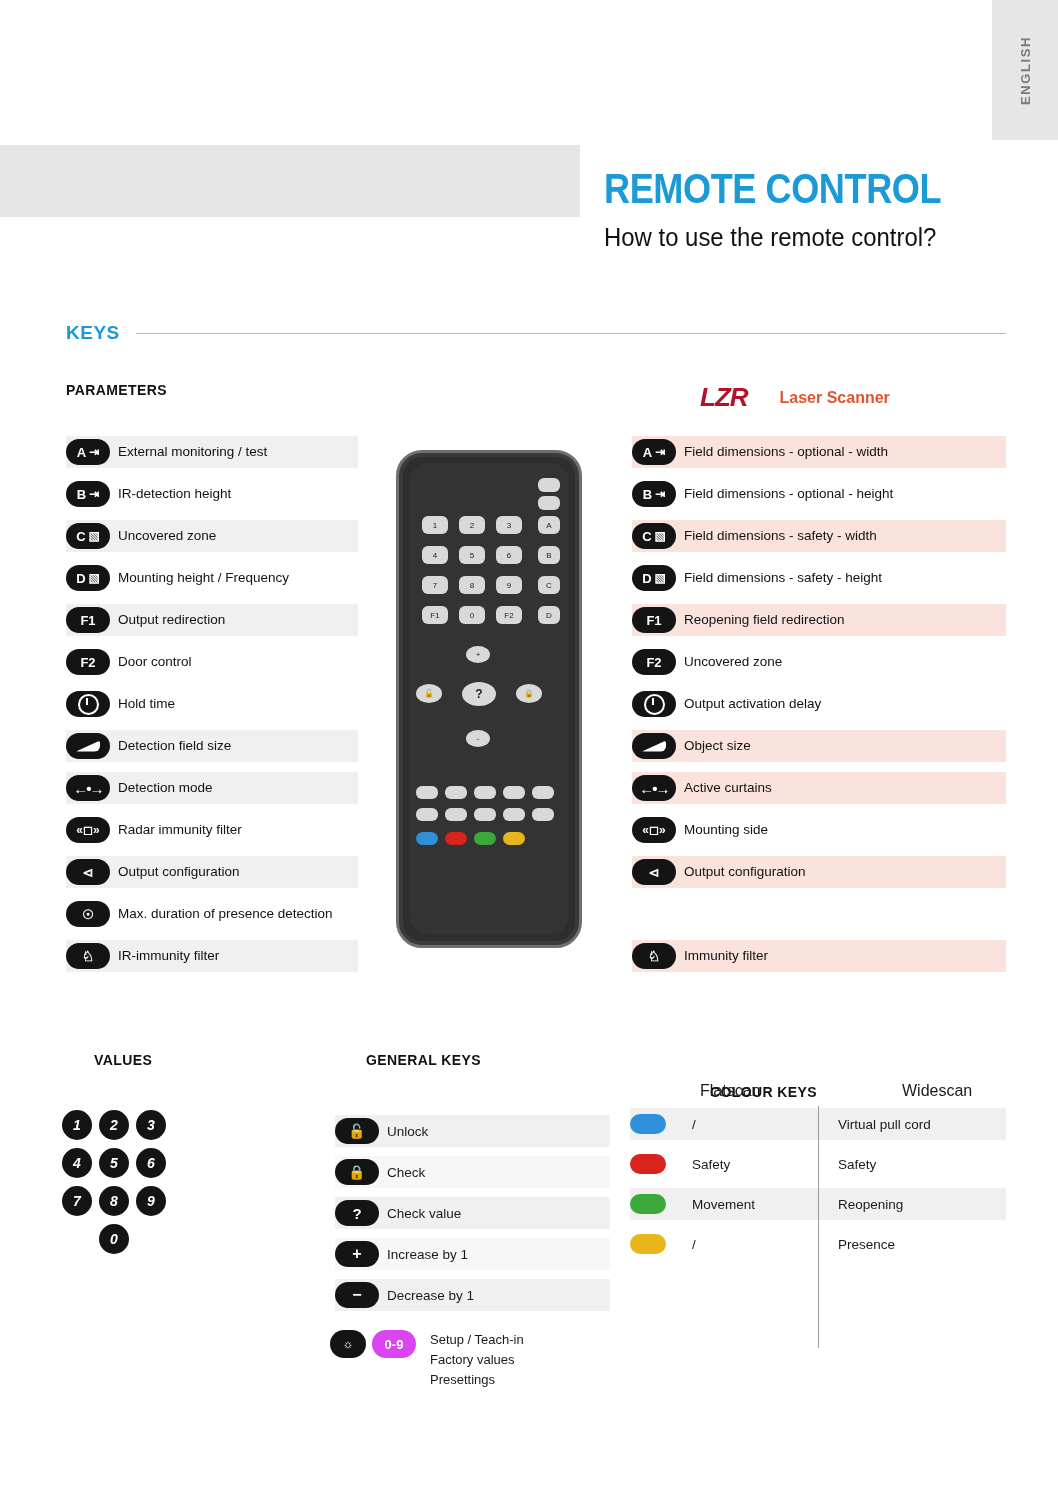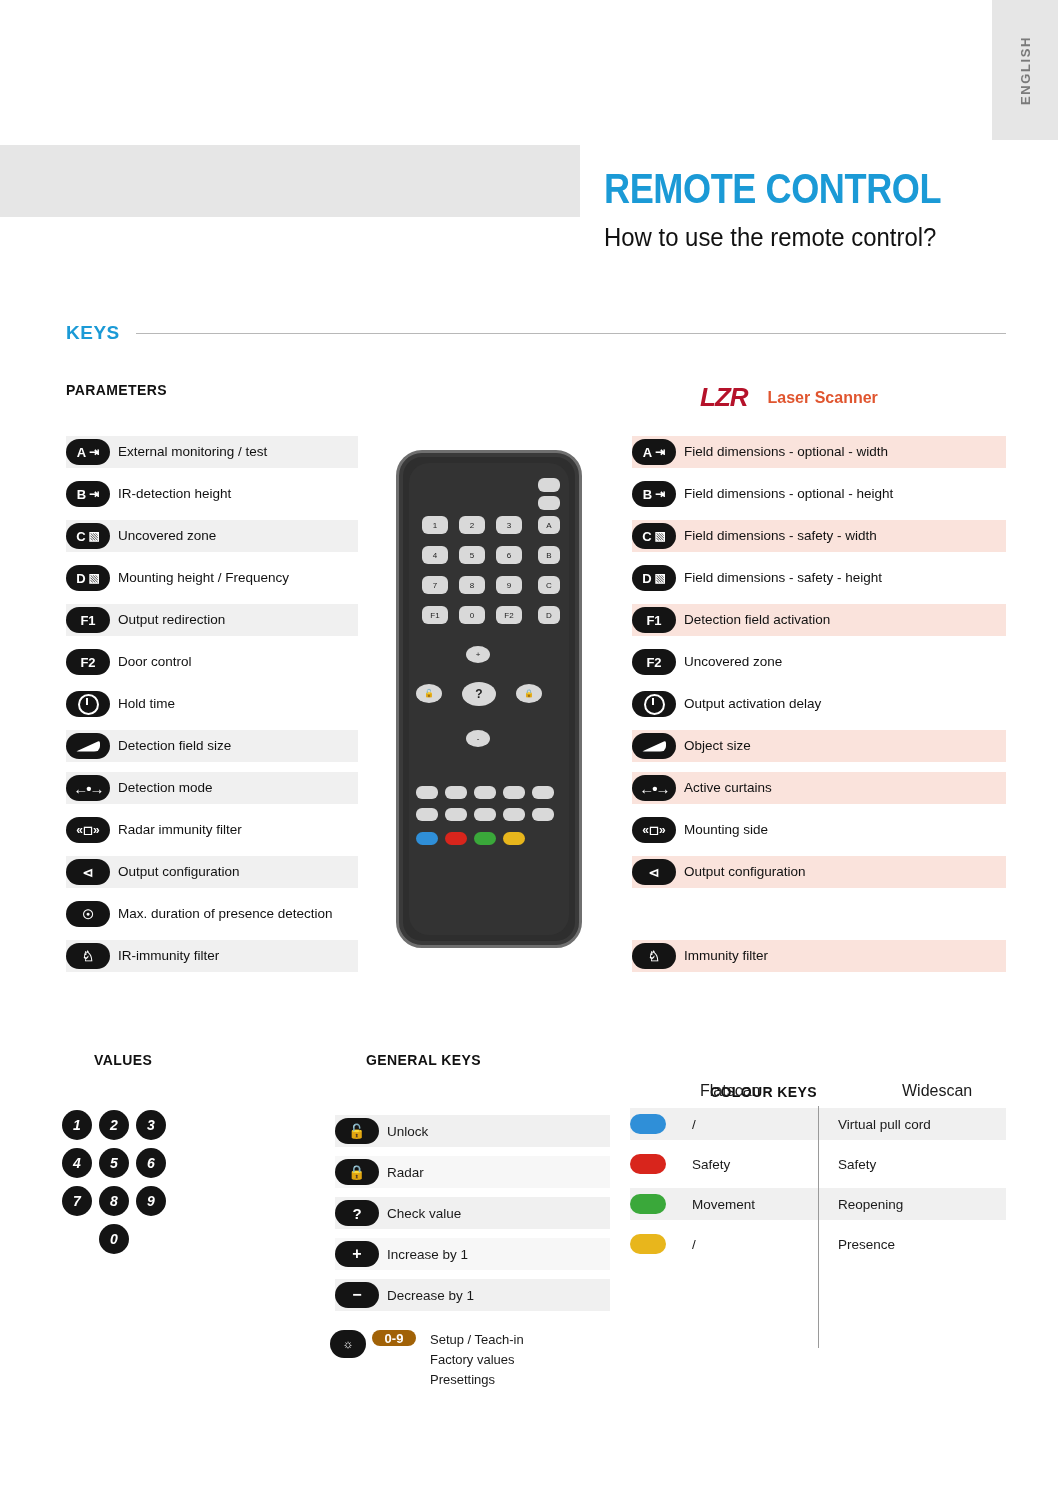--- a/index.html
+++ b/index.html
@@ -43,21 +43,21 @@
   .key{
     position:absolute;left:0;top:50%;transform:translateY(-50%);
     width:44px;height:26px;border-radius:13px;background:#141414;
     display:flex;align-items:center;justify-content:center;color:#fff;
     font-size:13px;font-weight:bold;
   }
   .key .glyph{display:flex;align-items:center;justify-content:center;line-height:1;}
   .key .lt{font-size:13px;font-weight:bold;letter-spacing:0px;}
   .key .sym{font-size:12px;margin-left:3px;}
 
-  .laserhdr{position:absolute;left:700px;top:382px;display:flex;align-items:center;gap:20px;}
+  .laserhdr{position:absolute;left:700px;top:382px;display:flex;align-items:center;gap:32px;}
   .lzr{font-size:26px;font-weight:bold;color:#b5122a;font-style:italic;letter-spacing:-1px;}
   .laser-txt{font-size:16px;font-weight:bold;color:#e0552f;}
 
   
   .remote{position:absolute;left:396px;top:450px;width:186px;height:498px;}
   .remote-body{
     position:absolute;inset:0;border-radius:26px;background:#2e2e2e;
     border:3px solid #6f6f6f;box-shadow:inset 0 0 0 4px #3a3a3a;
   }
   .remote-inner{position:absolute;left:10px;top:10px;right:10px;bottom:10px;border-radius:20px;background:#333;}
@@ -74,21 +74,21 @@
     margin-right:7px;
   }
   .numrow{margin-bottom:8px;}
 
   
   .gk{position:absolute;left:335px;top:1115px;width:275px;}
   .gkrow{display:flex;align-items:center;height:32px;margin-bottom:9px;background:#f0f0f0;position:relative;padding-left:52px;font-size:13.5px;}
   .gkrow.plain{background:transparent;}
   .setupwrap{position:absolute;left:330px;top:1330px;display:flex;align-items:flex-start;}
   .setup-ic{width:36px;height:28px;border-radius:14px;background:#141414;display:flex;align-items:center;justify-content:center;color:#fff;font-size:12px;}
-  .setup-09{width:44px;height:16px;border-radius:14px;background:#a16207;display:flex;align-items:center;justify-content:center;color:#fff;font-size:13px;font-weight:bold;margin-left:6px;}
+  .setup-09{width:44px;height:28px;border-radius:14px;background:#d946ef;display:flex;align-items:center;justify-content:center;color:#fff;font-size:13px;font-weight:bold;margin-left:6px;}
   .setup-txt{margin-left:14px;font-size:13px;line-height:20px;}
 
   
   .ck{position:absolute;left:630px;top:1082px;width:376px;}
   .ck-head{display:flex;font-size:16px;margin-bottom:8px;}
   .ck-head .h1{width:180px;padding-left:70px;}
   .ck-head .h2{width:auto;padding-left:22px;}
   .ckrow{display:flex;align-items:center;height:32px;margin-bottom:8px;font-size:13.5px;}
   .ckrow .dot{width:36px;height:20px;border-radius:10px;margin-right:26px;flex:none;}
   .ckrow .c1{width:120px;}
@@ -235,21 +235,21 @@
       <div class="key">
         <span class="lt">D</span>
         <span class="sym">▧</span>
       </div>
       <div class="txt">Field dimensions - safety - height</div>
     </div>
     <div class="row shade-pink">
       <div class="key">
         <span class="lt">F1</span>
       </div>
-      <div class="txt">Detection field activation</div>
+      <div class="txt">Reopening field redirection</div>
     </div>
     <div class="row">
       <div class="key">
         <span class="lt">F2</span>
       </div>
       <div class="txt">Uncovered zone</div>
     </div>
     <div class="row">
       <div class="key">
         <span class="glyph" style="display:inline-block;width:17px;height:17px;border:2px solid #fff;border-radius:50%;position:relative;">
@@ -354,21 +354,21 @@
     <div class="gkrow">
       <div class="key">
         <span class="glyph" style="color:#fff;font-size:14px;">🔓</span>
       </div>
       <div>Unlock</div>
     </div>
     <div class="gkrow plain" style="background: rgb(247, 247, 247);">
       <div class="key">
         <span class="glyph" style="color:#fff;font-size:14px;">🔒</span>
       </div>
-      <div>Radar</div>
+      <div>Check</div>
     </div>
     <div class="gkrow">
       <div class="key">
         <span class="glyph" style="color:#fff;font-size:15px;font-weight:bold;">?</span>
       </div>
       <div>Check value</div>
     </div>
     <div class="gkrow plain" style="background: rgb(247, 247, 247);">
       <div class="key">
         <span class="glyph" style="color:#fff;font-size:16px;font-weight:bold;">+</span>

